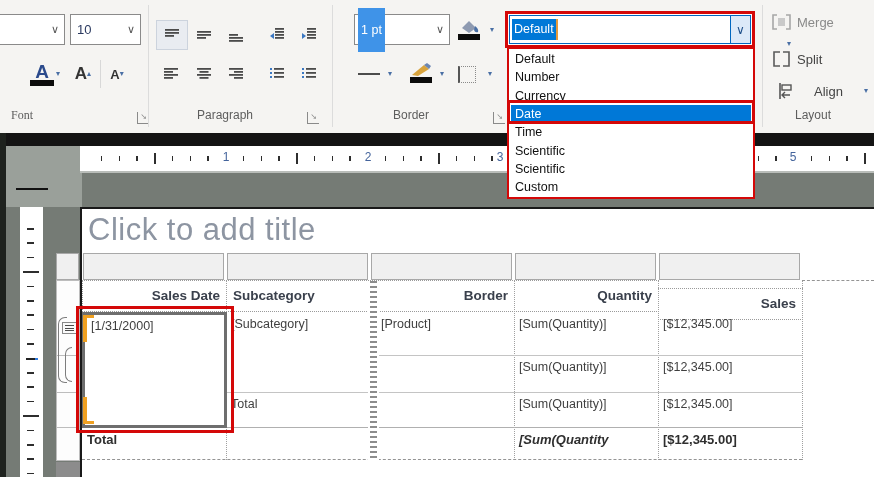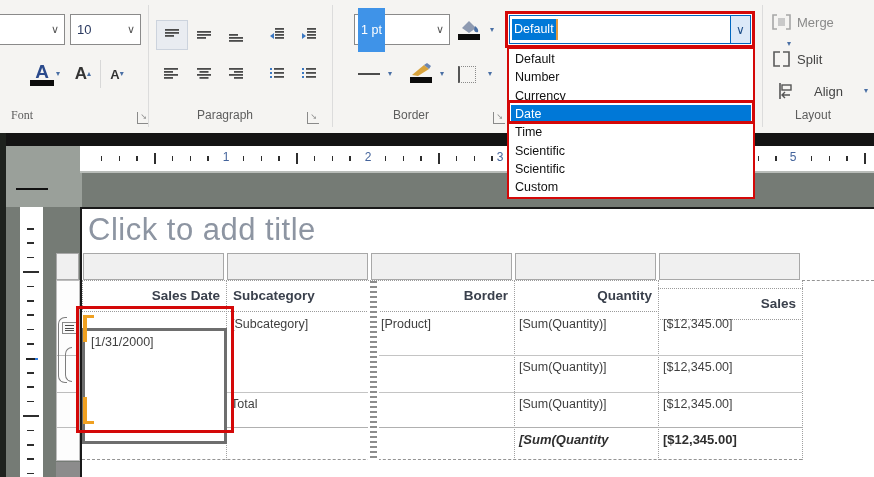--- a/index.html
+++ b/index.html
@@ -39,21 +39,21 @@
   .dotv{position:absolute;border-left:1px dotted #a0a0a0;z-index:6;}
   .dashh{position:absolute;border-top:1.5px dashed #949494;z-index:6;}
   #dragband{left:368px;top:281px;width:7px;height:179px;z-index:7;
     background:repeating-linear-gradient(180deg,#8d8d8d 0 2px,#ffffff 2px 5px);
     border-left:2px solid #fff;border-right:2px solid #fff;box-sizing:content-box;}
   #rowhandle{left:56px;top:280px;width:24px;height:181px;background:#fdfdfd;border:1px solid #bdbdbd;box-sizing:border-box;z-index:6;}
   #rowhandle-gray{left:56px;top:462px;width:24px;height:15px;background:#8c8c8c;z-index:6;}
   .bracket{position:absolute;border-left:1.5px solid #7d7d7d;border-top:1.5px solid #7d7d7d;border-bottom:1.5px solid #7d7d7d;border-radius:7px 0 0 7px;z-index:8;}
   #grpicon{left:62px;top:322px;width:15px;height:12px;border:1px solid #8a8a8a;background:#fafafa;z-index:9;display:flex;flex-direction:column;justify-content:space-evenly;padding:0 2px;box-sizing:border-box;}
   #grpicon div{height:1px;background:#4d4d4d;}
-  #selcell{left:82px;top:328px;width:145px;height:116px;background:#fff;border:3px solid #6e6e6e;box-sizing:border-box;z-index:8;}
+  #selcell{left:82px;top:312px;width:145px;height:116px;background:#fff;border:3px solid #6e6e6e;box-sizing:border-box;z-index:8;}
   .orangeV{position:absolute;width:4px;background:#efa021;z-index:9;}
   .orangeH{position:absolute;height:3px;background:#efa021;z-index:9;}
   .redbox{position:absolute;border:3px solid #d40808;box-sizing:border-box;z-index:20;pointer-events:none;}
   
   #combo-red{left:505px;top:11px;width:250px;height:37px;border:3px solid #d40808;background:#fff;box-sizing:border-box;z-index:30;}
   #fmt-combo{left:509px;top:15px;width:242px;height:29px;border:1.5px solid #0067c0;background:#fff;box-sizing:border-box;z-index:31;display:flex;align-items:center;}
   #fmt-sel{background:#0078d7;color:#fff;font-size:12.5px;line-height:21px;padding:0 2px;margin-left:2px;}
   #fmt-caret{width:2px;height:21px;background:#e59a3c;}
   #fmt-chevbtn{margin-left:auto;width:20px;height:100%;background:#dce9f8;border-left:1.5px solid #0067c0;box-sizing:border-box;color:#1d4e89;font-size:12px;display:flex;align-items:center;justify-content:center;}
   #fmt-list{left:507px;top:47px;width:248px;height:152px;background:#fff;border:2.5px solid #d40808;box-sizing:border-box;z-index:29;}

